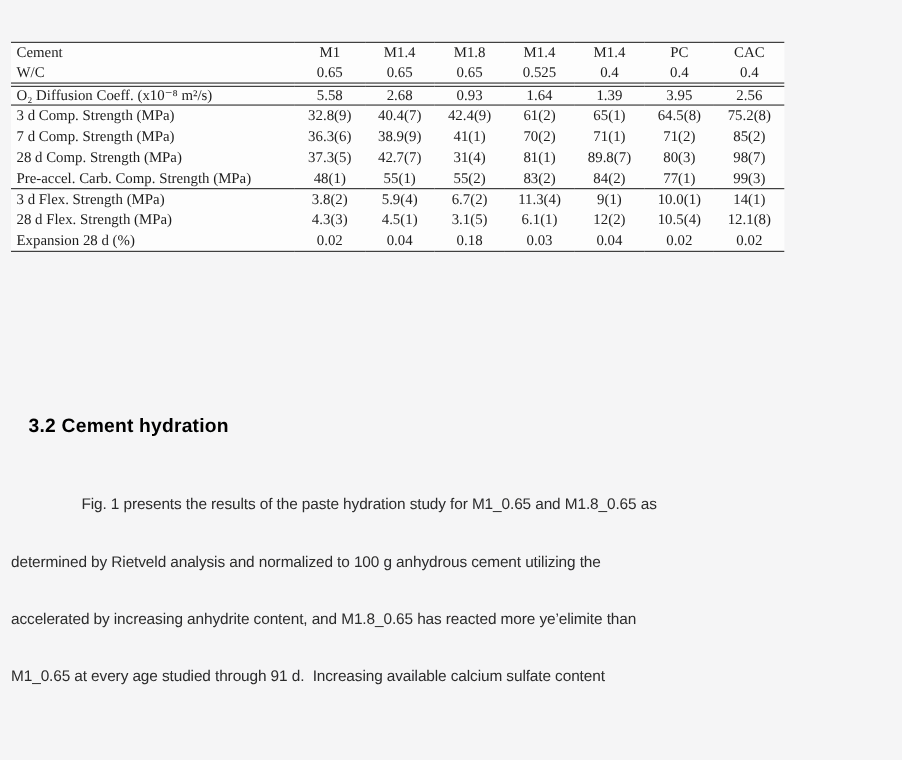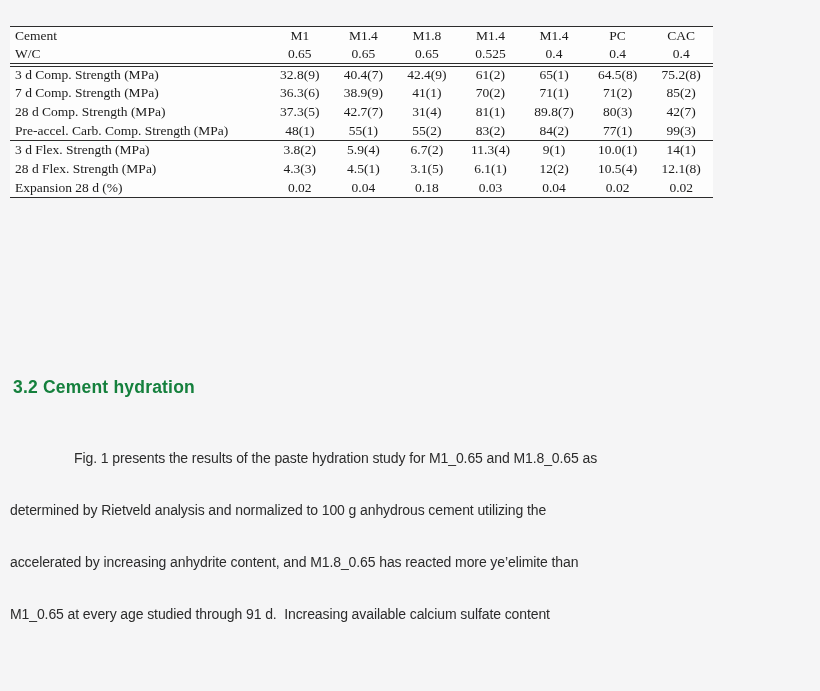--- a/index.html
+++ b/index.html
@@ -9,21 +9,21 @@
     width: 820px;
     height: 691px;
     background: #f5f5f6;
     overflow: hidden;
     font-family: "Liberation Sans", "DejaVu Sans", sans-serif;
   }
   
   .table-wrap {
     position: absolute;
     left: 10px;
-    top: 26px;
+    top: 38px;
     width: 703px;
     background: #fdfdfd;
   }
   table.results {
     width: 100%;
     border-collapse: collapse;
     table-layout: fixed;
     font-family: "Liberation Serif", "DejaVu Serif", serif;
     font-size: 13.5px;
     color: #1c1c1c;
@@ -39,25 +39,25 @@
     white-space: nowrap;
     overflow: hidden;
   }
   table.results .label { text-align: left; padding-left: 5px; }
   table.results .val { text-align: center; }
   thead tr.wc-row { border-bottom: 4px double #2c2c2c; }
   tbody tr.group-end { border-bottom: 1.5px solid #2c2c2c; }
   
   .section-heading {
     position: absolute;
-    left: 13px;
+    left: 26px;
     top: 377px;
     font-size: 17.5px;
     font-weight: bold;
-    color: #15803d;
+    color: #000000;
     letter-spacing: 0.2px;
   }
   
   .para {
     position: absolute;
     left: 10px;
     top: 432px;
     width: 808px;
     color: #2b2b2b;
   }
@@ -105,20 +105,30 @@
         <th class="val">0.65</th>
             <th class="val">0.65</th>
             <th class="val">0.65</th>
             <th class="val">0.525</th>
             <th class="val">0.4</th>
             <th class="val">0.4</th>
             <th class="val">0.4</th>
           </tr>
       </thead>
       <tbody>
+          <tr class="group-end">
+    <td class="label">O₂ Diffusion Coeff. (x10⁻⁸ m²/s)</td>
+  <td class="val">5.58</td>
+            <td class="val">2.68</td>
+            <td class="val">0.93</td>
+            <td class="val">1.64</td>
+            <td class="val">1.39</td>
+            <td class="val">3.95</td>
+            <td class="val">2.56</td>
+          </tr>
           <tr>
     <td class="label">3 d Comp. Strength (MPa)</td>
   <td class="val">32.8(9)</td>
             <td class="val">40.4(7)</td>
             <td class="val">42.4(9)</td>
             <td class="val">61(2)</td>
             <td class="val">65(1)</td>
             <td class="val">64.5(8)</td>
             <td class="val">75.2(8)</td>
           </tr>
@@ -133,21 +143,21 @@
             <td class="val">85(2)</td>
           </tr>
           <tr>
     <td class="label">28 d Comp. Strength (MPa)</td>
   <td class="val">37.3(5)</td>
             <td class="val">42.7(7)</td>
             <td class="val">31(4)</td>
             <td class="val">81(1)</td>
             <td class="val">89.8(7)</td>
             <td class="val">80(3)</td>
-            <td class="val">42(7)</td>
+            <td class="val">98(7)</td>
           </tr>
           <tr class="group-end">
     <td class="label">Pre-accel. Carb. Comp. Strength (MPa)</td>
   <td class="val">48(1)</td>
             <td class="val">55(1)</td>
             <td class="val">55(2)</td>
             <td class="val">83(2)</td>
             <td class="val">84(2)</td>
             <td class="val">77(1)</td>
             <td class="val">99(3)</td>

